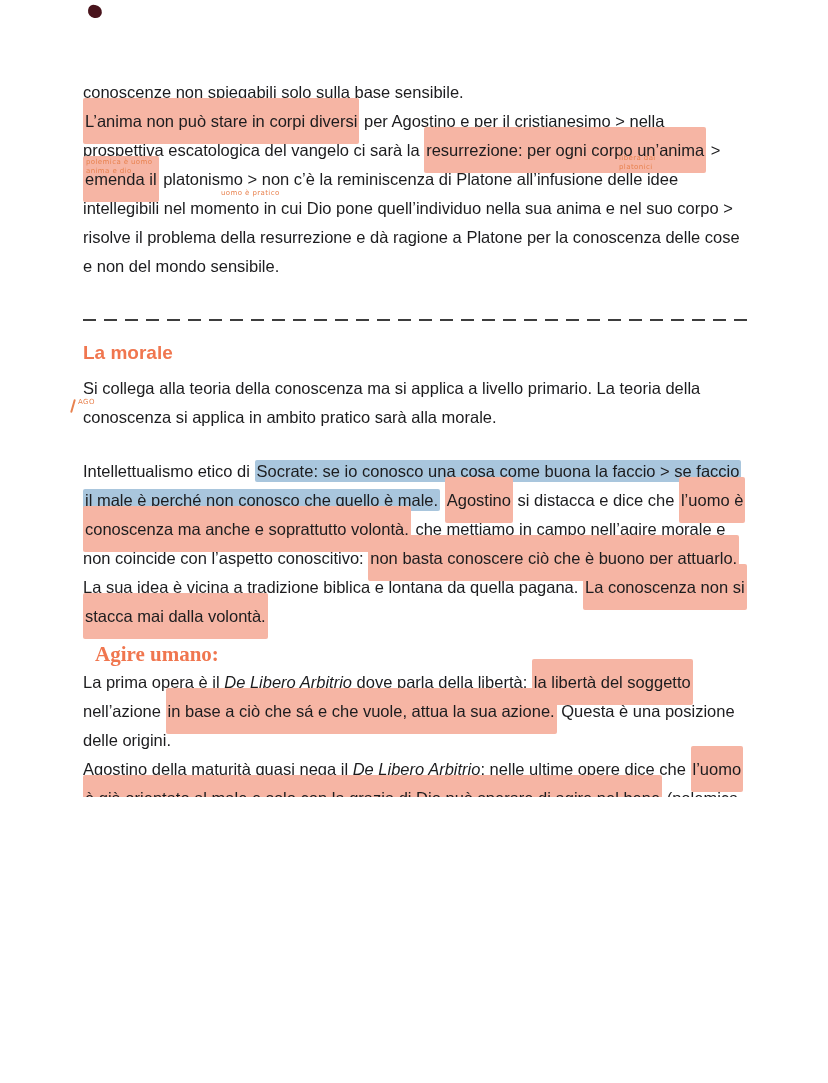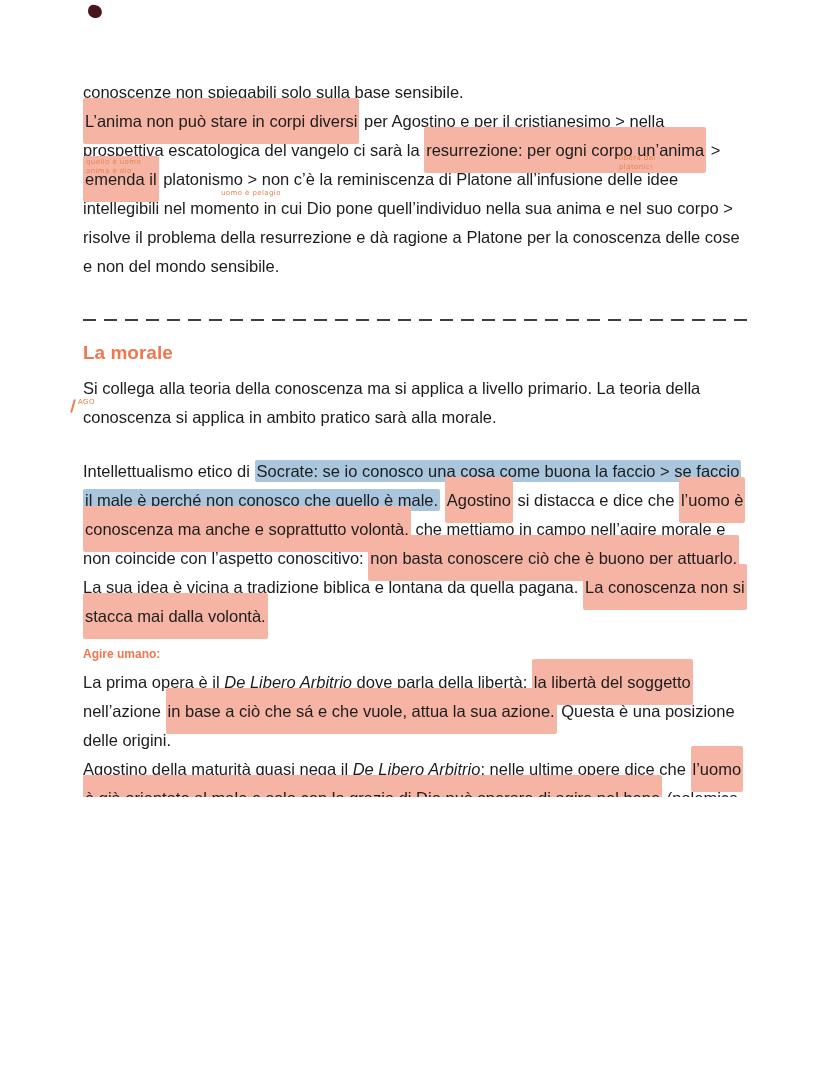--- a/index.html
+++ b/index.html
@@ -39,23 +39,24 @@
     color:var(--head);
   }
   .after-h1{margin-top:8px !important;}
   .mt-p4{margin-top:25px !important;}
   h2.section{
     margin:26px 0 0 0;
     font-size:19px;line-height:29px;font-weight:bold;
     color:var(--head);
   }
   h3.section{
-    margin:10px 0 0 0;
-    font-size:12px;line-height:27px;font-weight:bold;
+    margin:10px 0 0 12px;
+    font-size:21px;line-height:27px;font-weight:bold;
     color:var(--head);
+    font-family:Liberation Serif, serif;
   }
   .after-h3{margin-top:4px !important;}
   .seg-sal{
     background:var(--sal);
     padding:14px 2px;border-radius:2px;
     box-decoration-break:clone;-webkit-box-decoration-break:clone;
   }
   .seg-blu{
     background:var(--blu);
     padding:2px 2px;border-radius:2px;
@@ -101,25 +102,25 @@
     <h3 class="section">Agire umano:</h3>
 
 
     <p><span>La prima opera è il </span><span class="seg-it">De Libero Arbitrio</span><span> dove parla della libertà: </span><span class="seg-sal">la libertà del soggetto</span><span> nell’azione </span><span class="seg-sal">in base a ciò che sá e che vuole, attua la sua azione.</span><span> Questa è una posizione delle origini.</span></p>
 
     <p><span>Agostino della maturità quasi nega il </span><span class="seg-it"> De Libero Arbitrio</span><span>: nelle ultime opere dice che </span><span class="seg-sal">l’uomo è già orientato al male e solo con la grazia di Dio può sperare di agire nel bene</span><span> (polemica con pelagio).</span></p>
 
   </div>
 
   <div class="annotation" style="left:86px;top:158px;">
-    <div>quello è uomo</div>
+    <div>polemica è uomo</div>
     <div>anima e dio</div>
   </div>
 
-  <div class="annotation" style="left:221px;top:189px;">uomo è pelagio</div>
+  <div class="annotation" style="left:221px;top:189px;">uomo è pratico</div>
 
   <div class="annotation" style="left:619px;top:154px;">
     <div>libera dai</div>
     <div>platonici</div>
   </div>
 
   <div class="annotation" style="left:78px;top:392px;margin-top:6px;">AGO</div>
   <div class="check-mark"></div>
 
 </div>

